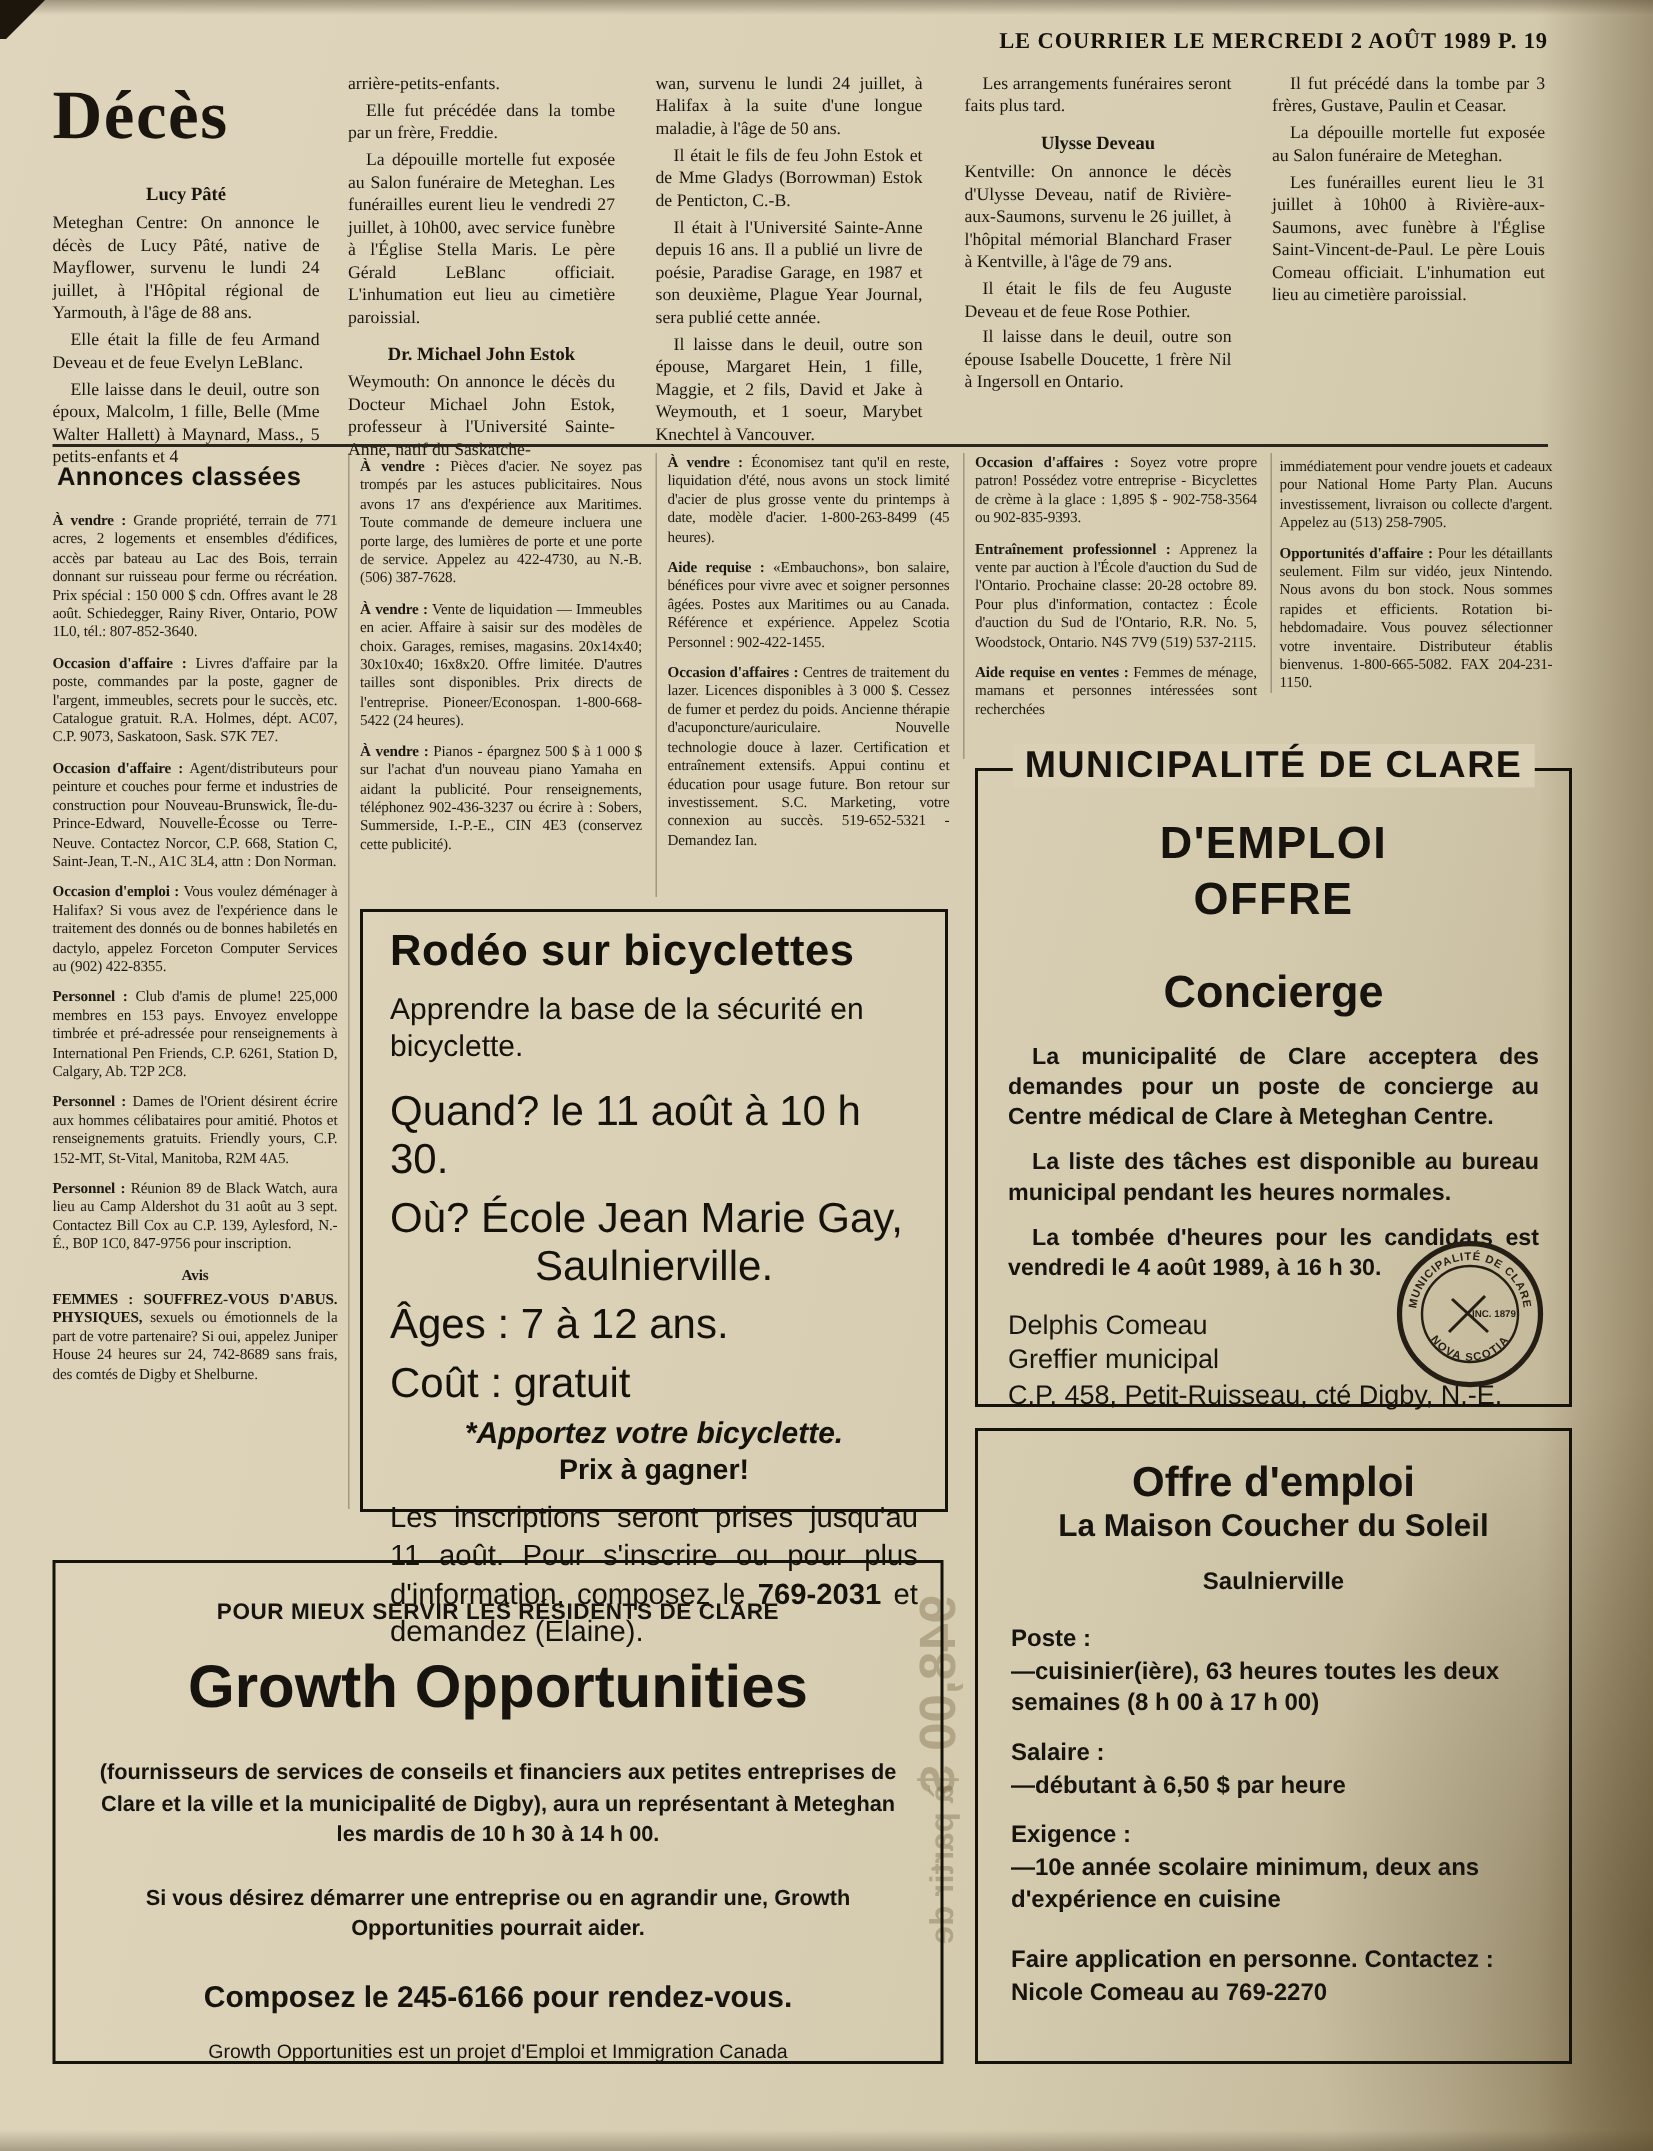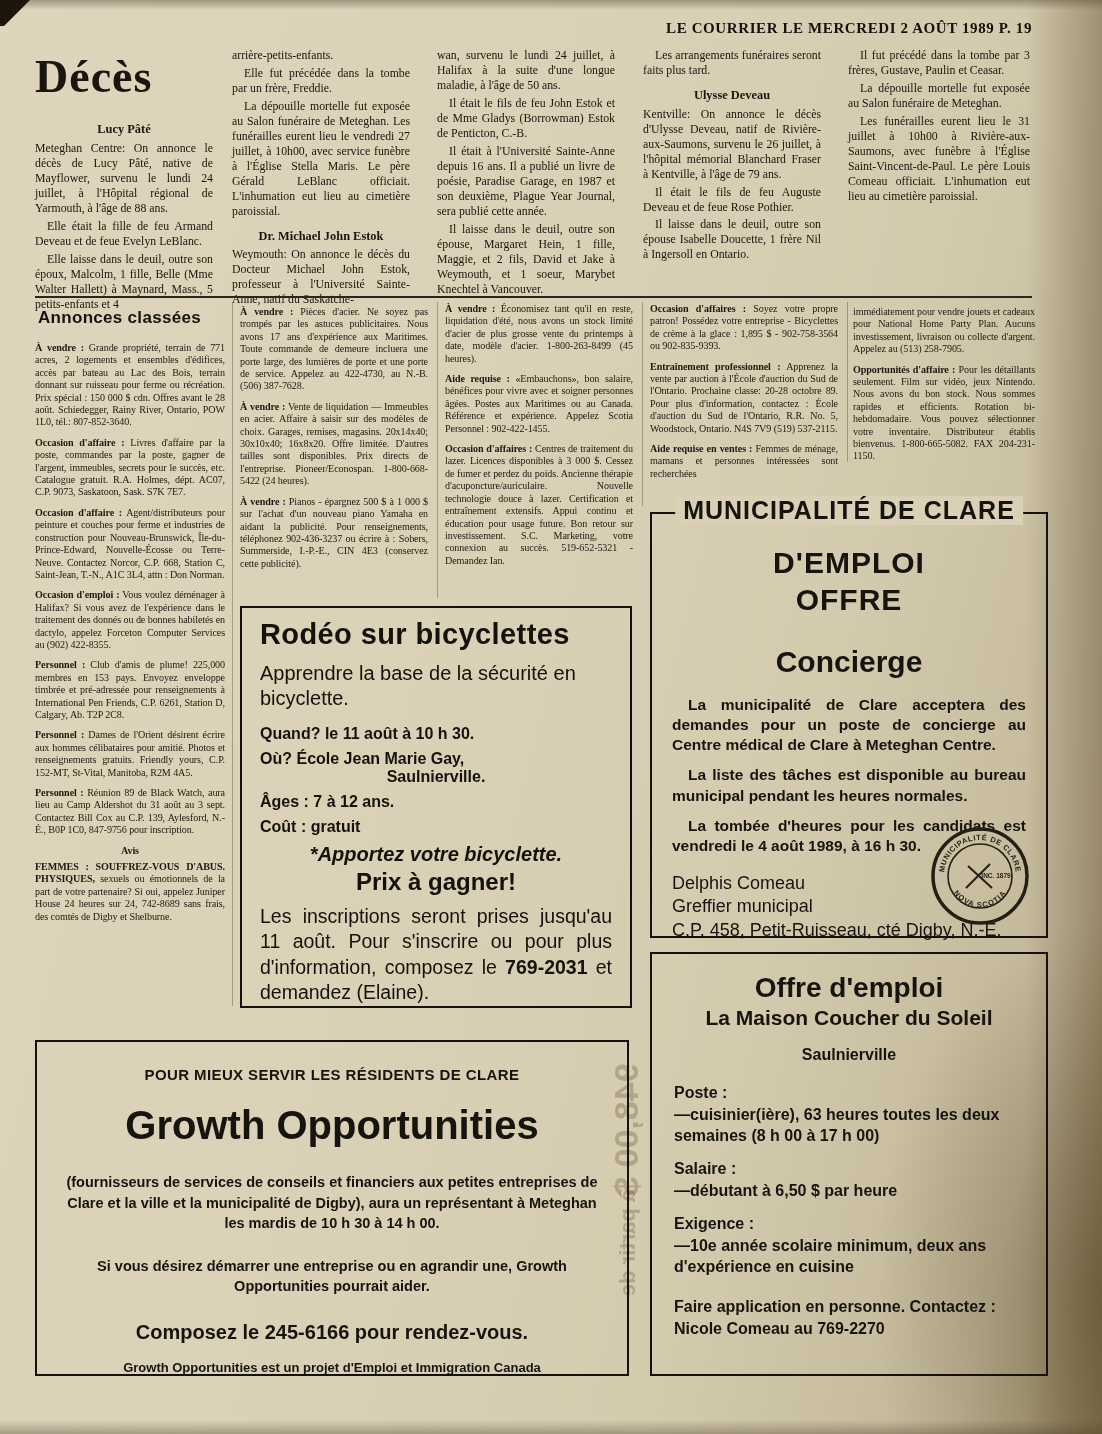--- a/index.html
+++ b/index.html
@@ -32,41 +32,41 @@
   .cl { font-size:10.1px; line-height:1.23; text-align:justify; letter-spacing:-.1px; color:#1d1912; }
   .cl p { margin:0 0 8px;font-family:Liberation Serif, serif; }
   .cl .lead { font-weight:700; }
   .avis-h { text-align:center; font-weight:700; margin:3px 0 4px !important; }
 
   .adbox { position:absolute; border:2px solid #15120c; box-sizing:border-box; }
 
   .rodeo { padding:8px 18px 24px; color:#15120c; }
   .rodeo h2 { font-size:29px; margin:2px 0 10px; text-align:left; font-weight:700; letter-spacing:.4px; }
   .rodeo .intro { font-size:20px; line-height:1.25; margin:0 0 14px; }
-  .rodeo .qa { font-size:16px; font-weight:700; margin:0 0 7px; }
+  .rodeo .qa { font-size:28px; font-weight:400; margin:0 0 7px; }
   .rodeo .ou2 { display:inline-block; width:100%; text-align:center; }
   .rodeo .note { text-align:center; font-style:italic; font-weight:700; font-size:20px; margin:6px 0 2px; }
-  .rodeo .prize { text-align:center; font-weight:700; font-size:24px; margin:0 0 8px; }
+  .rodeo .prize { text-align:center; font-weight:700; font-size:19px; margin:0 0 8px; }
   .rodeo .body { font-size:19.5px; line-height:1.3; text-align:justify; margin:0; }
 
   .clare { padding:30px 20px 12px; text-align:center; }
   .clare-banner { position:absolute; top:-18px; left:50%; transform:translateX(-50%); background:#d9d0b6; font-size:25px; font-weight:700; letter-spacing:1px; padding:0 8px; white-space:nowrap; }
   .clare .offre { font-size:30px; font-weight:700; line-height:1.15; margin:2px 0; letter-spacing:1px; }
   .clare .poste { font-size:30px; font-weight:700; margin:28px 0 16px; }
   .clare .p { text-align:justify; text-indent:16px; margin:0 0 10px; line-height:1.3; font-size:15.5px; font-weight:700; }
   .clare .sig { text-align:left; font-size:18px; font-weight:400; margin-top:16px; line-height:1.3; }
   .seal { position:absolute; right:16px; bottom:10px; width:100px; height:100px; }
 
   .growth { padding:18px 24px; text-align:center; }
   .growth .kicker { font-size:15px; font-weight:700; letter-spacing:.4px; margin:6px 0 20px; }
   .growth h2 { font-size:40px; font-weight:700; margin:0 0 24px; }
   .growth .p1 { font-size:14.5px; line-height:1.42; margin:0 0 22px; font-weight:700; }
   .growth .p2 { font-size:14.5px; line-height:1.42; font-weight:700; margin:0 26px 24px; }
   .growth .cta { font-size:20px; font-weight:700; margin:0 0 12px; }
-  .growth .footer { font-size:13px; font-weight:700; margin:16px; }
+  .growth .footer { font-size:13px; font-weight:400; margin:16px; }
 
   .maison { padding:14px 22px; }
   .maison h2 { text-align:center; font-size:28px; font-weight:700; margin:4px 0 2px; }
   .maison h3 { text-align:center; font-size:21px; font-weight:700; margin:0 0 10px; }
   .maison .sub { text-align:center; font-size:16px; font-weight:700; margin:16px 0 20px; }
   .maison .lbl { font-size:16px; font-weight:700; margin:14px 0 2px; }
   .maison .val { font-size:16px; font-weight:700; margin:0; line-height:1.32; }
   .maison .contact { font-size:16px; font-weight:700; margin:20px 0 2px; }
 </style>
 </head>

